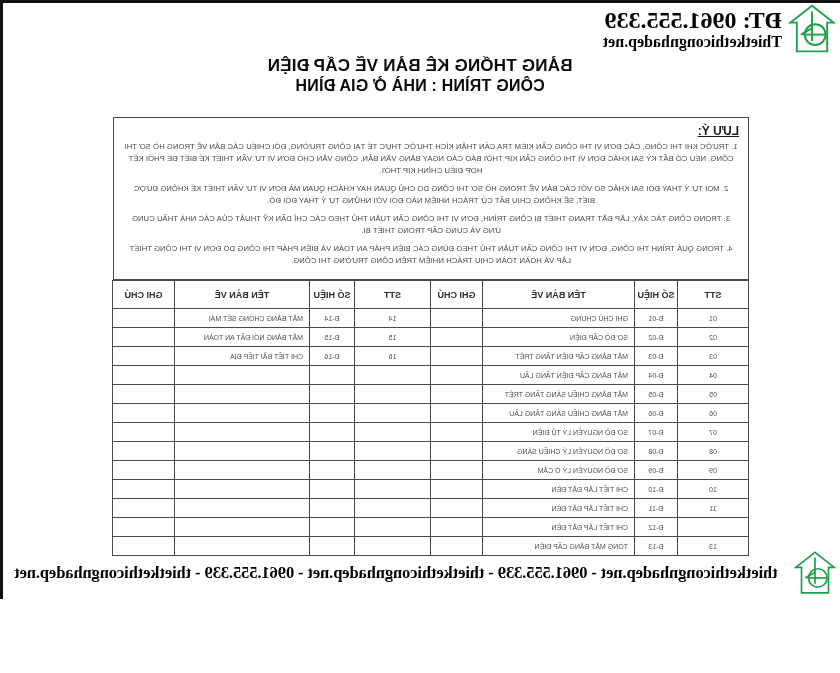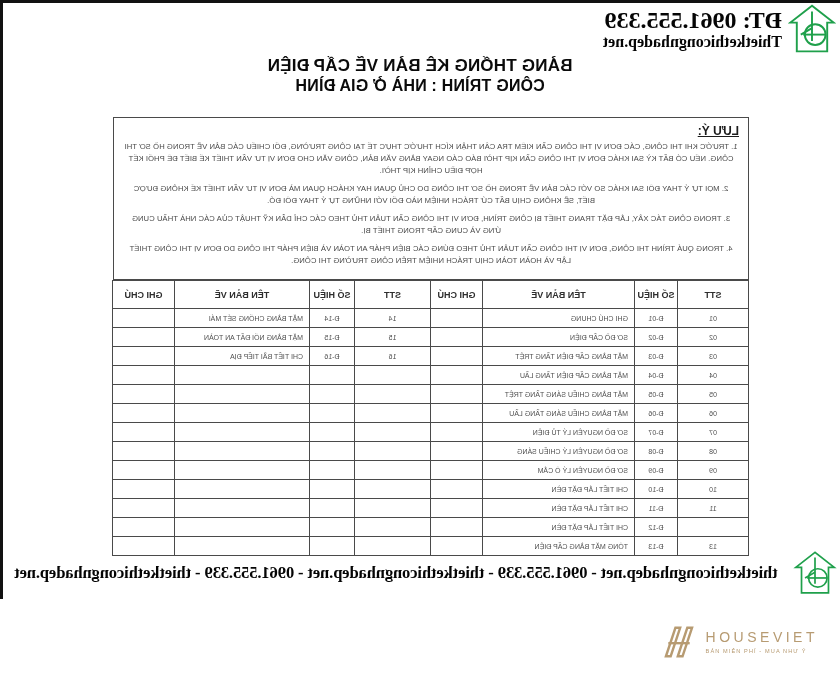--- a/index.html
+++ b/index.html
@@ -249,24 +249,13 @@
         <circle cx="26" cy="38" r="13"></circle>
         <path d="M30 9 V46"></path>
         <path d="M13 38 H41"></path>
         <path d="M30 30 L44 38"></path>
       </svg>
       <div class="footer-text">thietkethicongnhadep.net - 0961.555.339 - thietkethicongnhadep.net - 0961.555.339 - thietkethicongnhadep.net</div>
     </div>
 
   </div>
 
-  <div class="watermark">
-    <svg class="wm-mark" viewBox="0 0 32 32" fill="none" stroke="#b79b72" stroke-width="2">
-      <path d="M5 28 L13 4 H17 L9 28 Z"></path>
-      <path d="M15 28 L23 4 H27 L19 28 Z"></path>
-      <path d="M7 17 H25"></path>
-    </svg>
-    <div class="wm-texts">
-      <div class="wm-name">HOUSEVIET</div>
-      <div class="wm-tagline">BÁN MIỄN PHÍ - MUA NHƯ Ý</div>
-    </div>
-  </div>
 </div>
 
 </body></html>

